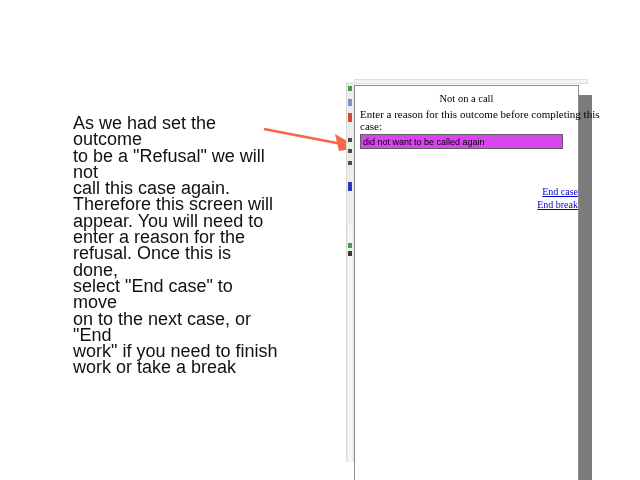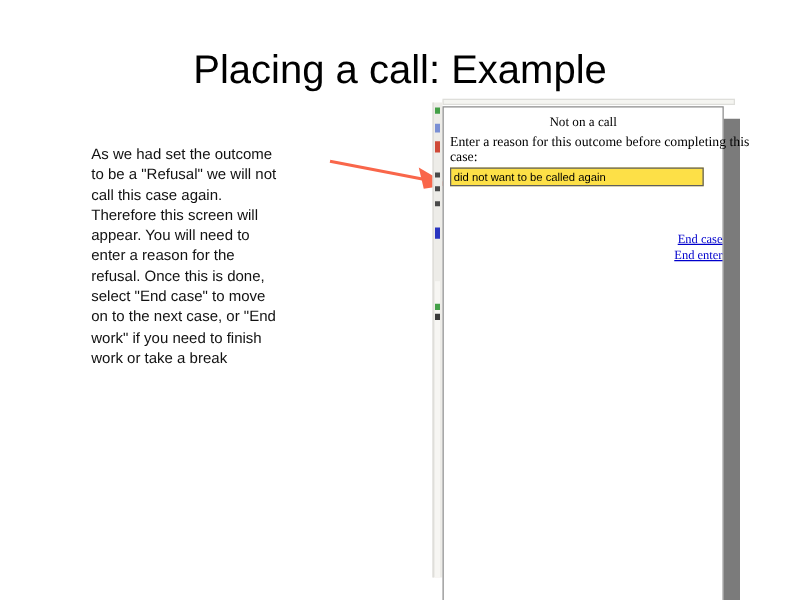--- a/index.html
+++ b/index.html
@@ -9,21 +9,21 @@
   }
   
   .slide-title{
     position:absolute;top:38px;left:0;width:640px;text-align:center;
     font-size:32px;line-height:34px;color:#000;font-weight:400;
     font-family:"Liberation Sans",sans-serif;letter-spacing:0px;
   }
   
   .body-text{
     position:absolute;left:73px;top:115px;width:205px;
-    font-size:12px;line-height:16.3px;color:#111;
+    font-size:18px;line-height:16.3px;color:#111;
     white-space:pre-line;
   }
   
   .arrow-svg{position:absolute;left:262px;top:124px;}
   
   .shot-top-edge{
     position:absolute;left:354px;top:79px;width:234px;height:5px;
     background:#f5f5f1;border:1px solid #dededa;box-sizing:border-box;
   }
   .bg-sliver{
@@ -48,37 +48,36 @@
     font-family:"Liberation Serif",serif;color:#000;
   }
   .panel-heading{
     margin-top:7px;text-align:center;font-size:10.5px;line-height:12px;
   }
   .reason-prompt{
     margin:3px 0 0 5px;font-size:11px;line-height:12px;white-space:pre;
   }
   .reason-input{
     display:block;margin:2px 0 0 5px;width:203px;height:15px;
-    border:1px solid #5f5f5f;background:#fde047;box-sizing:border-box;
+    border:1px solid #5f5f5f;background:#d946ef;box-sizing:border-box;
     font-family:"Liberation Sans",sans-serif;font-size:9px;
     padding:1px 2px;color:#000;border-radius:0;outline:none;
   }
   .links{margin:36px 0 0 12px;text-align:right;}
   .panel-link{
     display:block;font-size:10px;line-height:13px;
     color:#0000cc;text-decoration:underline;cursor:pointer;
     font-family:"Liberation Serif",serif;
   }
 </style>
 </head>
 <body>
 
 <div id="stage">
 
-  <div class="slide-title">Placing a call: Example</div>
 
   <div class="body-text">As we had set the outcome
 to be a "Refusal" we will not
 call this case again.
 Therefore this screen will
 appear. You will need to
 enter a reason for the
 refusal. Once this is done,
 select "End case" to move
 on to the next case, or "End
@@ -105,17 +104,17 @@
     <div class="frag frag-tick4"></div>
   </div>
 
   <div class="browser-panel">
     <div class="panel-heading">Not on a call</div>
     <div class="reason-prompt">Enter a reason for this outcome before completing this
 case:</div>
     <input class="reason-input" type="text" value="did not want to be called again" style="">
     <div class="links">
       <a class="panel-link">End case</a>
-      <a class="panel-link">End enter</a>
+      <a class="panel-link">End break</a>
     </div>
   </div>
 
 </div>
 
 </body></html>

